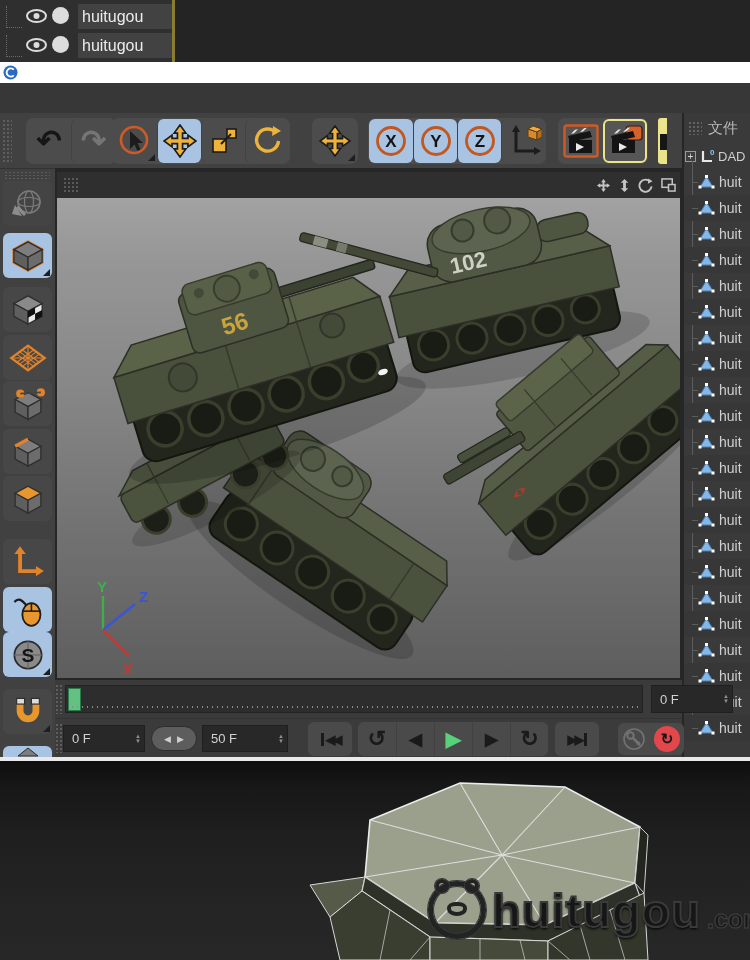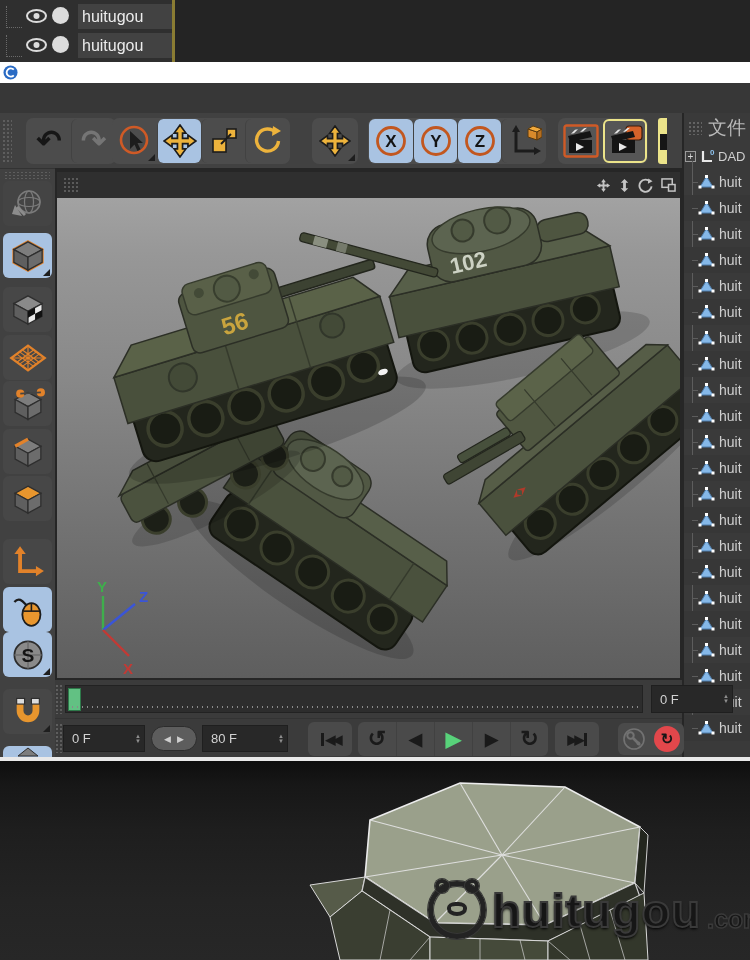--- a/index.html
+++ b/index.html
@@ -41,21 +41,21 @@
     border-left:7px solid transparent; border-bottom:7px solid #1e1e1e; }
   .undo-glyph { font-size:30px; font-weight:bold; color:#161616; line-height:1; }
   .redo-glyph { font-size:30px; font-weight:bold; color:#757575; line-height:1; }
   .render-sliver { position:absolute; left:658px; top:5px; width:9px; height:46px; background:#ece48a; border-radius:3px 0 0 3px; overflow:hidden; }
   .render-sliver i { position:absolute; left:2px; top:16px; width:14px; height:16px; background:#161616; }
 
   
   .right-panel { left:682px; top:113px; width:68px; height:644px; background:#3a3a3a; border-left:2px solid #262626; overflow:hidden; }
   .rp-header { height:30px; display:flex; align-items:center; gap:6px; padding-left:4px; }
   .rp-grip { width:14px; height:14px; background-image:radial-gradient(#636363 1px, transparent 1.2px); background-size:4px 4px; }
-  .rp-title { color:#b8b8b8; font-size:19px; }
+  .rp-title { color:#b8b8b8; font-size:15px; }
   .rp-root { height:26px; display:flex; align-items:center; gap:3px; padding-left:1px; color:#cfcfcf; font-size:13px; white-space:nowrap; }
   .plusbox { width:11px; height:11px; border:1px solid #9a9a9a; background:#3f3f3f; color:#d8d8d8;
     font-size:10px; line-height:9px; text-align:center; flex:0 0 auto; }
   .rp-rows { position:relative; }
   .rp-rows:before { content:""; position:absolute; left:8px; top:-8px; bottom:12px; width:1px; background:#5d5d5d; }
   .rp-row { height:26px; display:flex; align-items:center; gap:4px; padding-left:14px; position:relative; color:#cfcfcf; font-size:14px; white-space:nowrap; }
   .rp-row:nth-child(even){ background:#373737; }
   .rp-row:before { content:""; position:absolute; left:8px; top:13px; width:6px; height:1px; background:#5d5d5d; }
 
   
@@ -790,21 +790,21 @@
       <span class="arrows">
         <span>▲</span>
           <span>▼</span>
       </span>
     </div>
     <div class="pill">
       <span>◀</span>
       <span>▶</span>
     </div>
     <div class="spinner tr-spin2">
-      <span class="val">80 F</span>
+      <span class="val">50 F</span>
       <span class="arrows">
         <span>▲</span>
           <span>▼</span>
       </span>
     </div>
 
     <div class="tp-btn" style="left:253px; width:44px; font-size:13px; gap:2px;">
       <span class="bars"></span>
         <span style="letter-spacing:-3px;">◀◀</span>
     </div>

